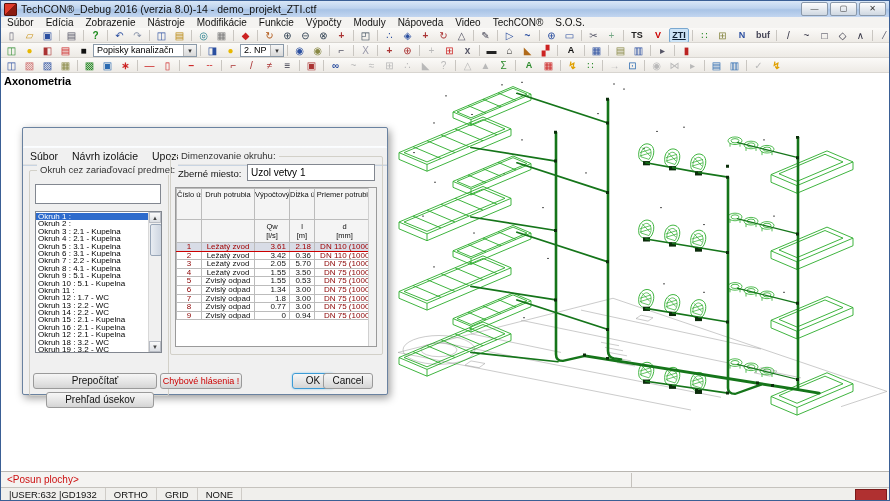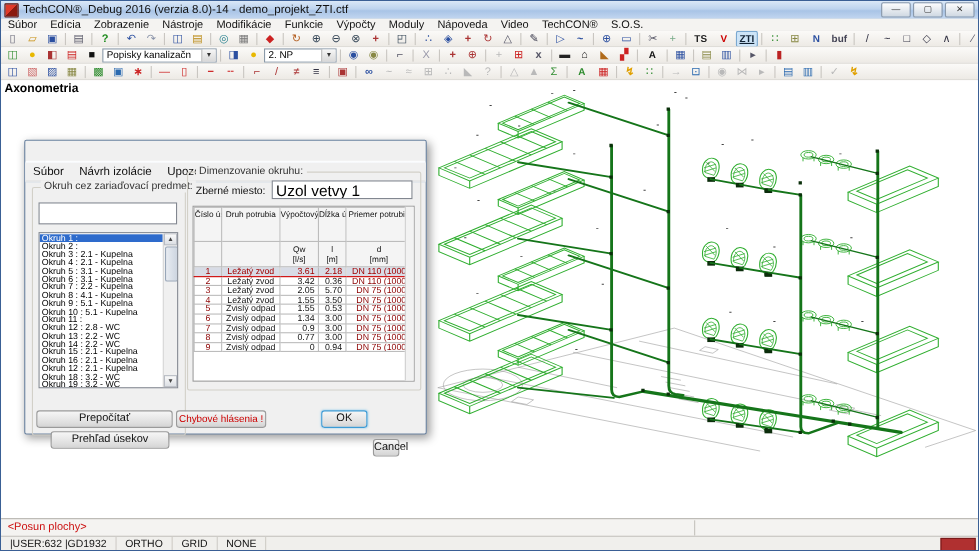--- a/index.html
+++ b/index.html
@@ -42,37 +42,37 @@
   #okruh-items{position:absolute;left:0;top:1px;right:13px;}
   .litem{height:7.4px;line-height:7.4px;font-size:8px;white-space:nowrap;overflow:hidden;padding-left:2px;color:#000;}
   .litem.sel{background:#2e6bcc;color:#fff;}
   #lscroll{position:absolute;right:0;top:0;bottom:0;width:12px;background:#f0f0f0;border-left:1px solid #d8d8d8;}
   .sarrow{position:absolute;left:0;width:12px;height:11px;background:linear-gradient(#fafafa,#dcdfe4);border:1px solid #b8bcc4;box-sizing:border-box;font-size:6px;text-align:center;line-height:10px;color:#444;}
   #sthumb{position:absolute;left:1px;top:12px;width:10px;height:30px;background:linear-gradient(90deg,#e8ecf2,#cdd5e0);border:1px solid #98a6b8;border-radius:2px;}
   .btn{position:absolute;background:linear-gradient(#f6f6f6,#e0e0e0 70%,#d4d4d4);border:1px solid #9a9a9a;border-radius:3px;font-size:10px;text-align:center;box-sizing:border-box;color:#111;}
   #btn-prehlad{left:16px;top:221px;width:108px;height:16px;line-height:14px;}
   #rgroup{left:147px;top:28px;width:211px;height:197px;}
   #lbl-zberne{position:absolute;left:7px;top:11px;font-size:9.5px;}
-  #inp-zberne{position:absolute;left:76px;top:7px;width:128px;height:17px;background:#fff;border:1px solid #828790;font-size:14px;padding:0 3px;box-sizing:border-box;font-family:"Liberation Sans",sans-serif;}
+  #inp-zberne{position:absolute;left:76px;top:7px;width:128px;height:17px;background:#fff;border:1px solid #828790;font-size:10px;padding:0 3px;box-sizing:border-box;font-family:"Liberation Sans",sans-serif;}
   #tablebox{position:absolute;left:4px;top:30px;width:202px;height:160px;background:#fff;border:1px solid #9a9a9a;box-sizing:border-box;}
   #tscroll{position:absolute;right:0;top:0;bottom:0;width:7px;background:#f2f2f2;border-left:1px solid #d0d0d0;}
   table{border-collapse:collapse;table-layout:fixed;width:193px;}
   th,td{border:1px solid #bcbcbc;padding:0;overflow:hidden;white-space:nowrap;}
   th{font-weight:normal;font-size:7.5px;line-height:8px;vertical-align:top;padding-top:2px;height:28px;background:#f4f4f4;}
   .unit{height:20px;font-size:7.5px;line-height:9px;vertical-align:top;background:#f4f4f4;}
   td{font-size:8px;height:7.6px;line-height:7.4px;}
   td.c0{text-align:center;color:#8b0000;}
   td.c1{text-align:center;}
   td.c2,td.c3{text-align:right;padding-right:3px;}
   td.c4{text-align:right;padding-right:2px;color:#8b0000;}
   tr.selrow td{background:#d8dce6;border-top:1px solid #cc0000;border-bottom:1px solid #cc0000;color:#a00000;}
   #btn-prepocitat{left:10px;top:245px;width:124px;height:16px;line-height:14px;}
   #btn-chybove{left:137px;top:245px;width:82px;height:16px;line-height:14px;color:#cc0000;font-size:9px;}
   #btn-ok{left:269px;top:245px;width:42px;height:16px;line-height:14px;border:1px solid #3c9bd5;box-shadow:0 0 2px #7fc3ea;}
-  #btn-cancel{left:316px;top:245px;width:24px;height:16px;line-height:14px;margin-top:26px;}
+  #btn-cancel{left:300px;top:245px;width:50px;height:16px;line-height:14px;}
   
   #cmdline{position:absolute;left:0;top:470px;width:100%;height:16px;background:#f4f3f1;border-top:1px solid #b9b6b1;box-sizing:border-box;}
   #cmdtext{position:absolute;left:6px;top:2px;font-size:10px;color:#cc1111;}
   #cmddiv{position:absolute;left:630px;top:1px;width:1px;height:14px;background:#c5c2bd;}
   #statusbar{position:absolute;left:0;top:486px;width:100%;height:15px;background:#f0efec;border-top:1px solid #c5c2bd;display:flex;align-items:center;font-size:9.5px;color:#111;box-sizing:border-box;}
   #statusbar .seg{padding:0 8px;border-right:1px solid #cfccc7;height:100%;line-height:14px;white-space:nowrap;}
   #status-corner{margin-left:auto;width:30px;height:11px;background:#b03030;border:1px solid #7a1a1a;margin-right:2px;}
 </style>
 </head>
 <body>
@@ -172,21 +172,21 @@
       <span class="ticon" style="color: rgb(170, 51, 51);">◧</span>
       <span class="ticon" style="color: rgb(204, 34, 34);">▤</span>
       <span class="ticon" style="color: rgb(17, 17, 17);">■</span>
       <span class="combo" style="width: 104px;">
         <span class="clabel">Popisky kanalizačn</span>
         <span class="arr">▾</span>
       </span>
       <span class="tsep"></span>
       <span class="ticon" style="color: rgb(43, 79, 160);">◨</span>
       <span class="ticon" style="color: rgb(232, 184, 0);">●</span>
-      <span class="combo" style="width: 66px;">
+      <span class="combo" style="width: 44px;">
         <span class="clabel">2. NP</span>
         <span class="arr">▾</span>
       </span>
       <span class="tsep"></span>
       <span class="ticon" style="color: rgb(43, 79, 160);">◉</span>
       <span class="ticon" style="color: rgb(136, 136, 68);">◉</span>
       <span class="tsep"></span>
       <span class="ticon bold" style="color: rgb(85, 85, 102);">⌐</span>
       <span class="tsep"></span>
       <span class="ticon" style="color: rgb(153, 153, 170);">X</span>
@@ -391,21 +391,21 @@
             <div class="litem">Okruh 2    :</div>
             <div class="litem">Okruh 3    :    2.1 - Kupelna</div>
             <div class="litem">Okruh 4    :    2.1 - Kupelna</div>
             <div class="litem">Okruh 5    :    3.1 - Kupelna</div>
             <div class="litem">Okruh 6    :    3.1 - Kupelna</div>
             <div class="litem">Okruh 7    :    2.2 - Kupelna</div>
             <div class="litem">Okruh 8    :    4.1 - Kupelna</div>
             <div class="litem">Okruh 9    :    5.1 - Kupelna</div>
             <div class="litem">Okruh 10   :    5.1 - Kupelna</div>
             <div class="litem">Okruh 11   :</div>
-            <div class="litem">Okruh 12   :    2.8 - WC</div>
+            <div class="litem">Okruh 12   :    1.7 - WC</div>
             <div class="litem">Okruh 13   :    2.2 - WC</div>
             <div class="litem">Okruh 14   :    2.2 - WC</div>
             <div class="litem">Okruh 15   :    2.1 - Kupelna</div>
             <div class="litem">Okruh 16   :    2.1 - Kupelna</div>
             <div class="litem">Okruh 12   :    2.1 - Kupelna</div>
             <div class="litem">Okruh 18   :    3.2 - WC</div>
             <div class="litem">Okruh 19   :    3.2 - WC</div>
           </div>
         <div id="lscroll">
           <span class="sarrow" style="top:0;">▲</span>
@@ -486,21 +486,21 @@
               <tr>
                 <td class="c0">6</td>
                 <td class="c1">Zvislý odpad</td>
                 <td class="c2">1.34</td>
                 <td class="c3">3.00</td>
                 <td class="c4">DN 75 (1000)</td>
               </tr>
               <tr>
                 <td class="c0">7</td>
                 <td class="c1">Zvislý odpad</td>
-                <td class="c2">0.9</td>
+                <td class="c2">1.8</td>
                 <td class="c3">3.00</td>
                 <td class="c4">DN 75 (1000)</td>
               </tr>
               <tr>
                 <td class="c0">8</td>
                 <td class="c1">Zvislý odpad</td>
                 <td class="c2">0.77</td>
                 <td class="c3">3.00</td>
                 <td class="c4">DN 75 (1000)</td>
               </tr>

